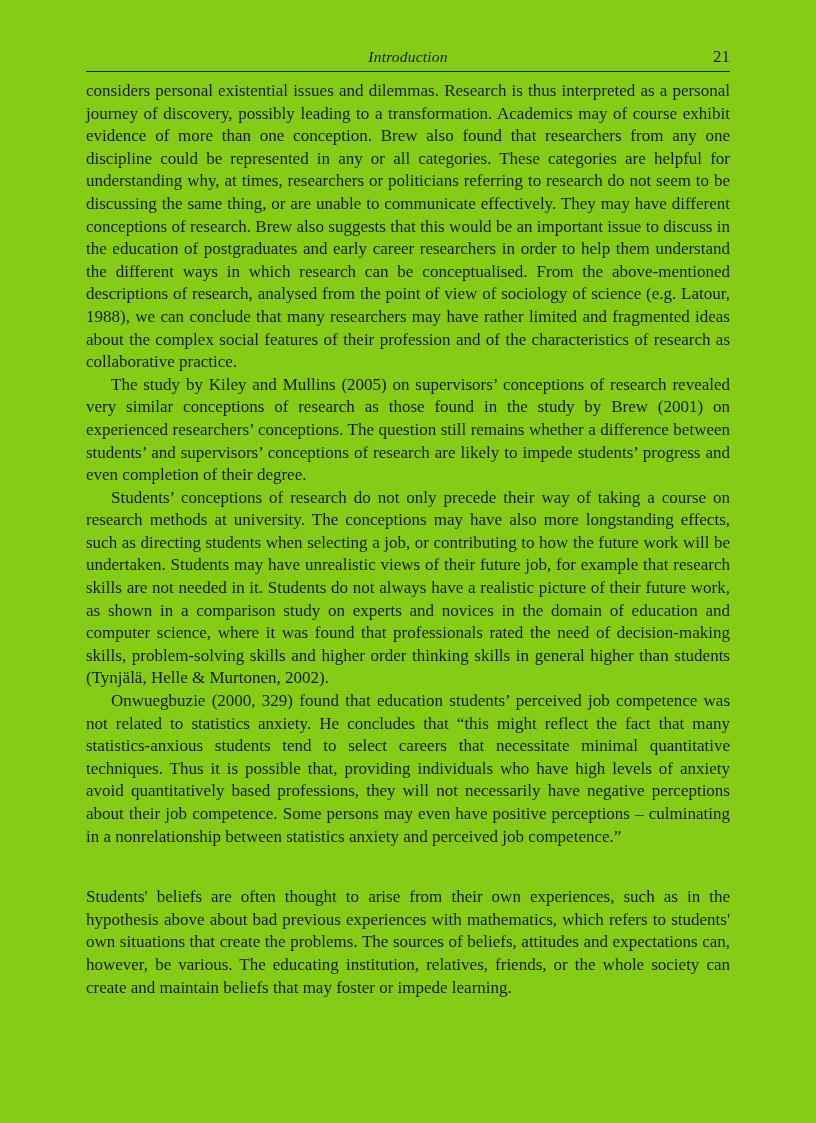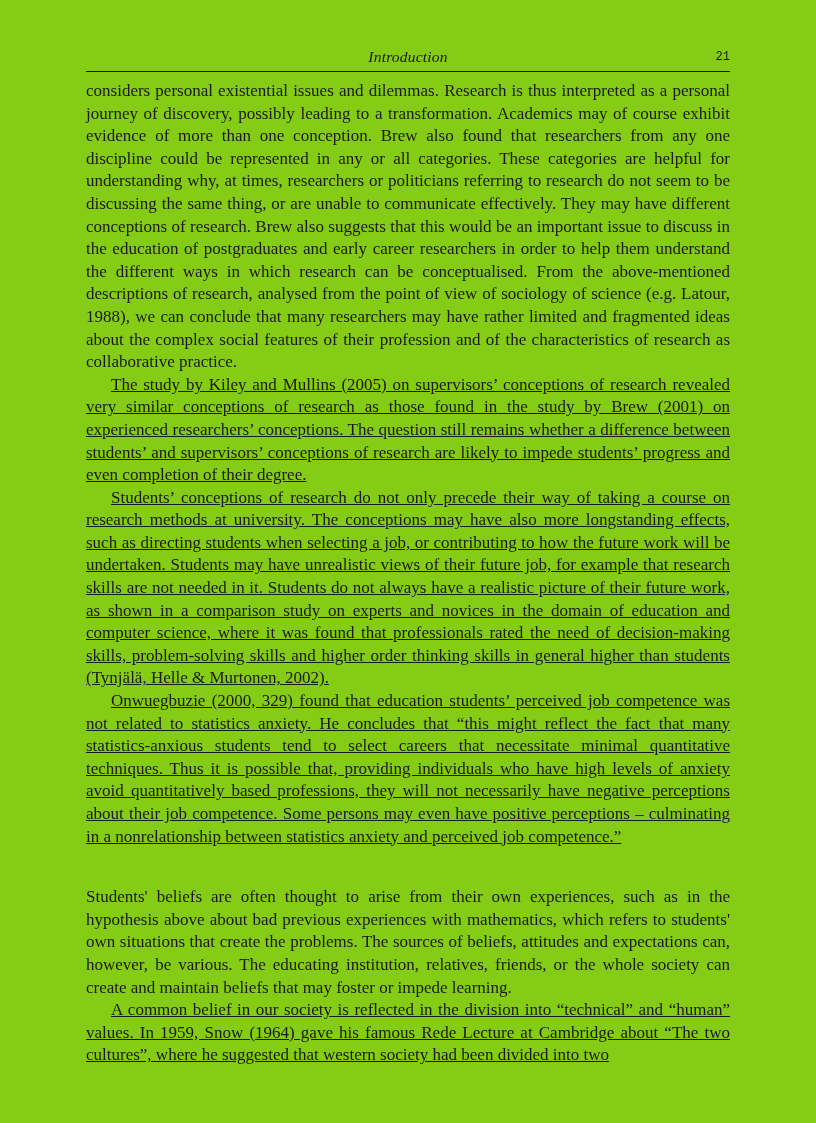--- a/index.html
+++ b/index.html
@@ -38,24 +38,23 @@
     font-size: 15.5px;
     letter-spacing: 0.2px;
     color: #1a1a1a;
     line-height: 20px;
   }
 
   .running-head-folio {
     position: absolute;
     right: 0;
     top: 0;
-    font-size: 12px;
+    font-size: 17px;
     line-height: 20px;
     color: #1a1a1a;
-    font-family: Liberation Mono, monospace;
   }
 
   .head-rule {
     position: absolute;
     left: 86px;
     top: 71px;
     width: 644px;
     height: 0;
     border-top: 1.6px solid #111111;
   }
@@ -74,21 +73,20 @@
     text-justify: inter-word;
     font-size: 17px;
     line-height: 22.6px;
     color: #1a1a1a;
     hyphens: none;
     -webkit-hyphens: none;
   }
 
   p.indent {
     text-indent: 25px;
-    text-decoration: underline;
   }
 
   h2.section-heading {
     margin: 0;
     font-size: 17.6px;
     font-style: italic;
     font-weight: bold;
     line-height: 24px;
     color: #111111;
     text-align: left;
@@ -120,17 +118,16 @@
 
     <p class="body-par indent">Onwuegbuzie (2000, 329) found that education students’ perceived job competence was not related to statistics anxiety. He concludes that “this might reflect the fact that many statistics-anxious students tend to select careers that necessitate minimal quantitative techniques. Thus it is possible that, providing individuals who have high levels of anxiety avoid quantitatively based professions, they will not necessarily have negative perceptions about their job competence. Some persons may even have positive perceptions – culminating in a nonrelationship between statistics anxiety and perceived job competence.”</p>
 
     <div class="sp-heading-above"></div>
 
 
     <div class="sp-heading-below"></div>
 
     <p class="body-par">Students' beliefs are often thought to arise from their own experiences, such as in the hypothesis above about bad previous experiences with mathematics, which refers to students' own situations that create the problems. The sources of beliefs, attitudes and expectations can, however, be various. The educating institution, relatives, friends, or the whole society can create and maintain beliefs that may foster or impede learning.</p>
 
-    <p class="body-par indent">A common belief in our society is reflected in the division into “technical” and “human” values. In 1959, Snow (1964) gave his famous Rede Lecture at Cambridge about “The two cultures”, where he suggested that western society had been divided into two</p>
 
   </div>
 
 </div>
 
 </body></html>

